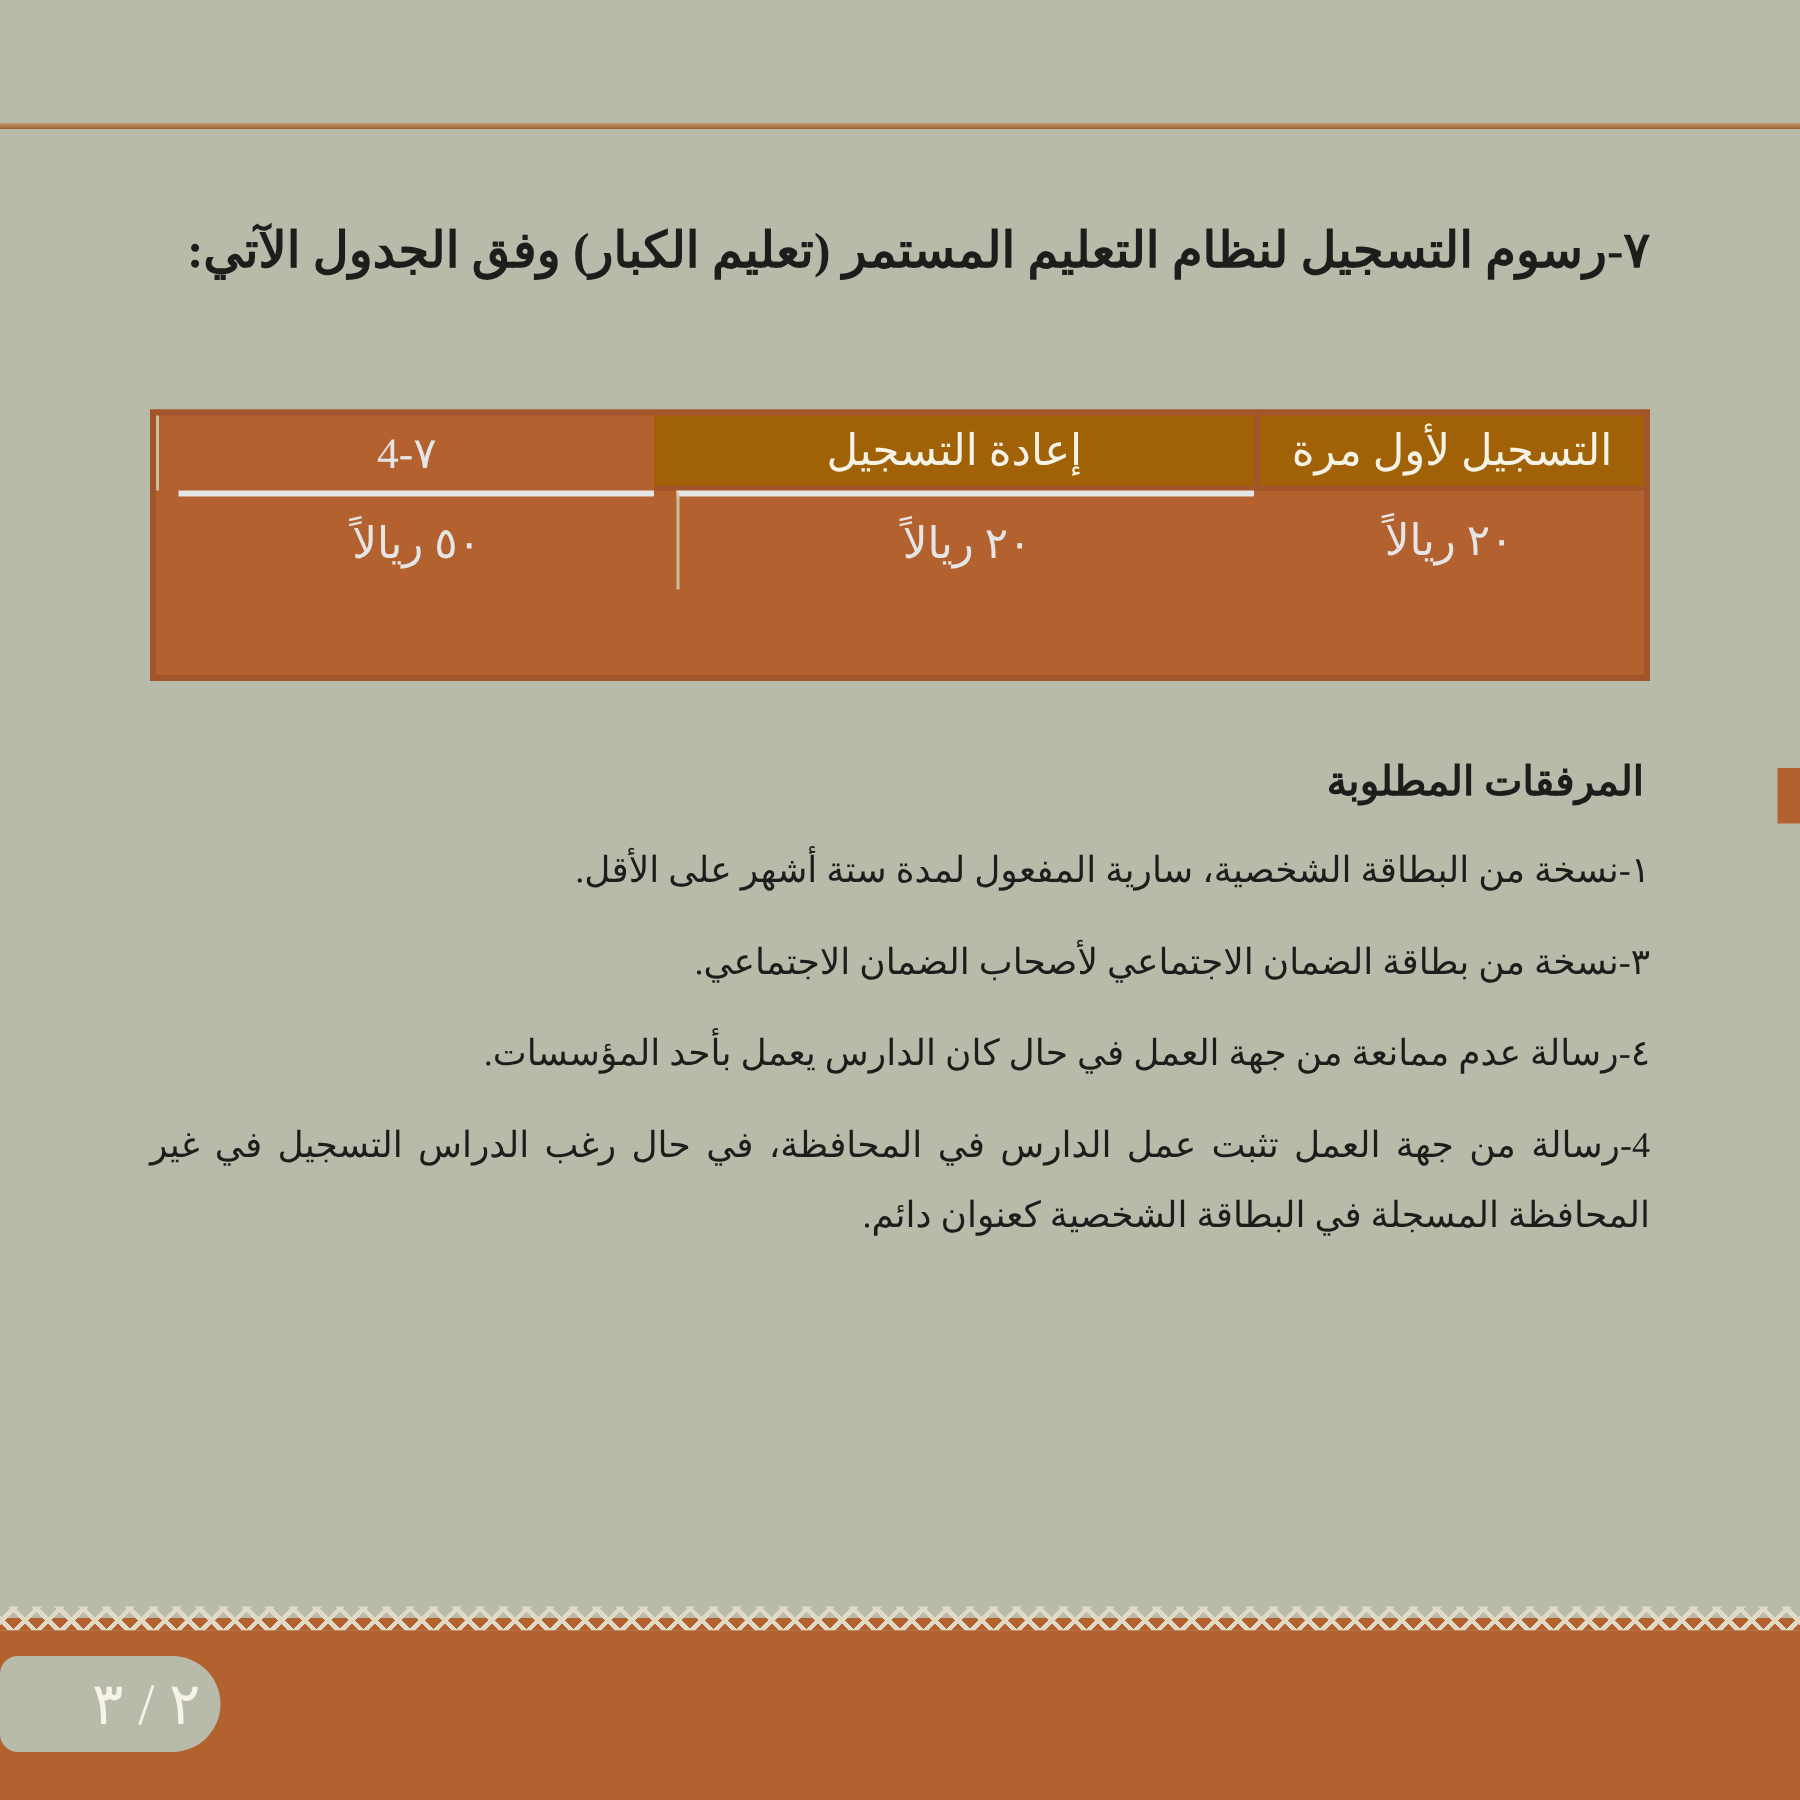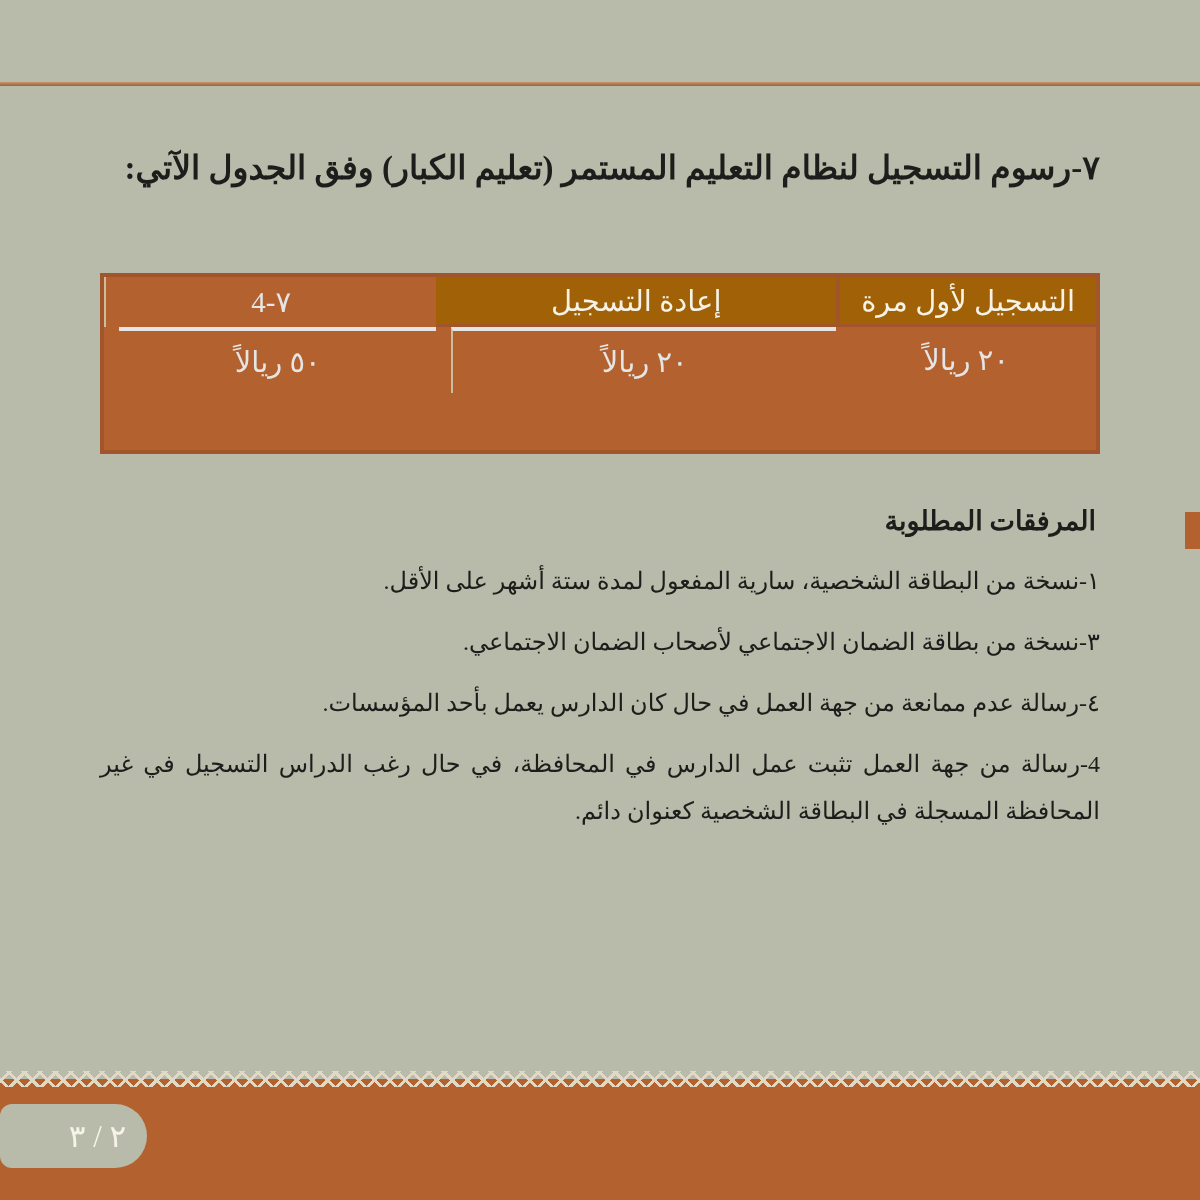--- a/index.html
+++ b/index.html
@@ -80,21 +80,21 @@
     position:absolute; top:1087px; left:0; width:1200px; height:113px;
     background:#b2612f;
   }
   .page-tab {
     position:absolute; top:17px; left:0; width:147px; height:64px;
     background:#b8bbaa;
     border-radius:12px 32px 32px 12px;
     display:flex; align-items:center; justify-content:center;
   }
   .page-tab span {
-    color:#f6f3e7; font-size:31px; direction:ltr; unicode-bidi:bidi-override;margin-left:48px;
+    color:#f6f3e7; font-size:39px; direction:ltr; unicode-bidi:bidi-override;margin-left:48px;
   }
 </style>
 </head>
 <body>
 
 <div class="page">
 
   <div class="top-rule"></div>
 
   <p class="title">٧-رسوم التسجيل لنظام التعليم المستمر (تعليم الكبار) وفق الجدول الآتي:</p>

